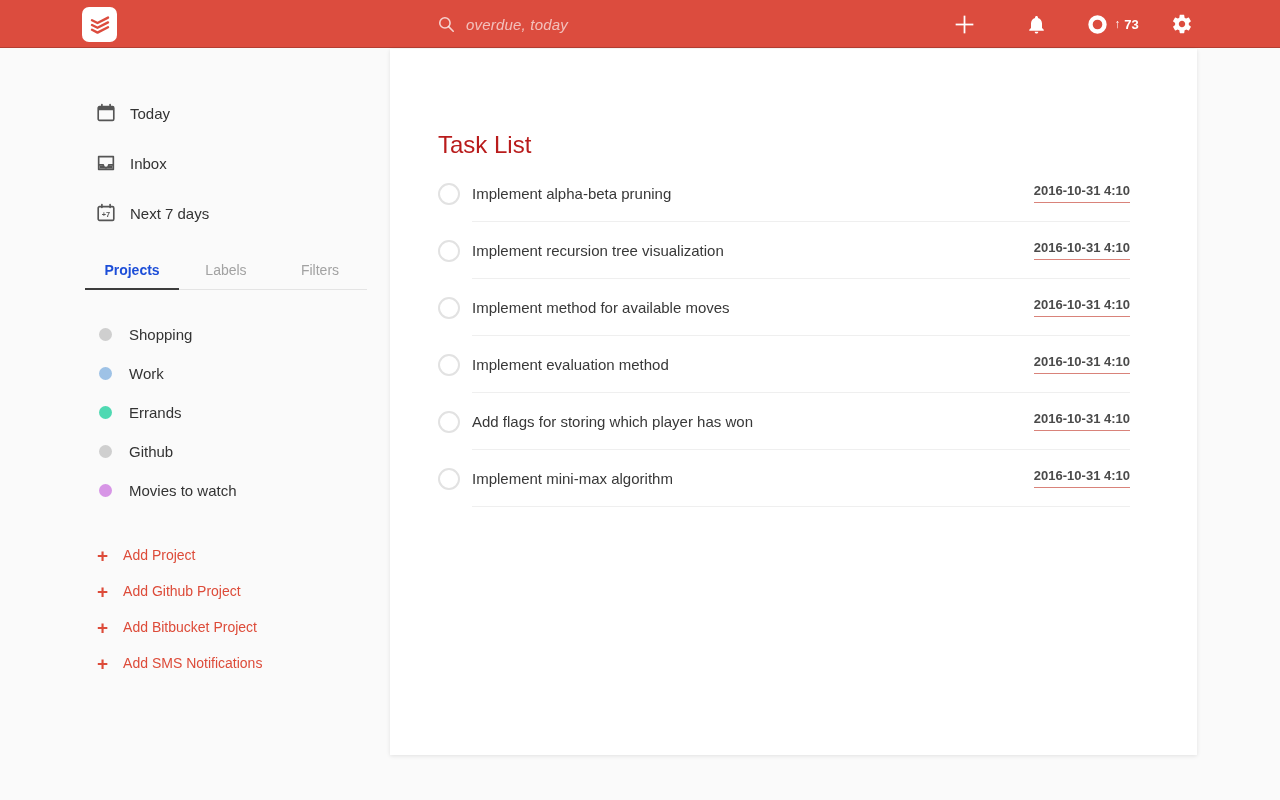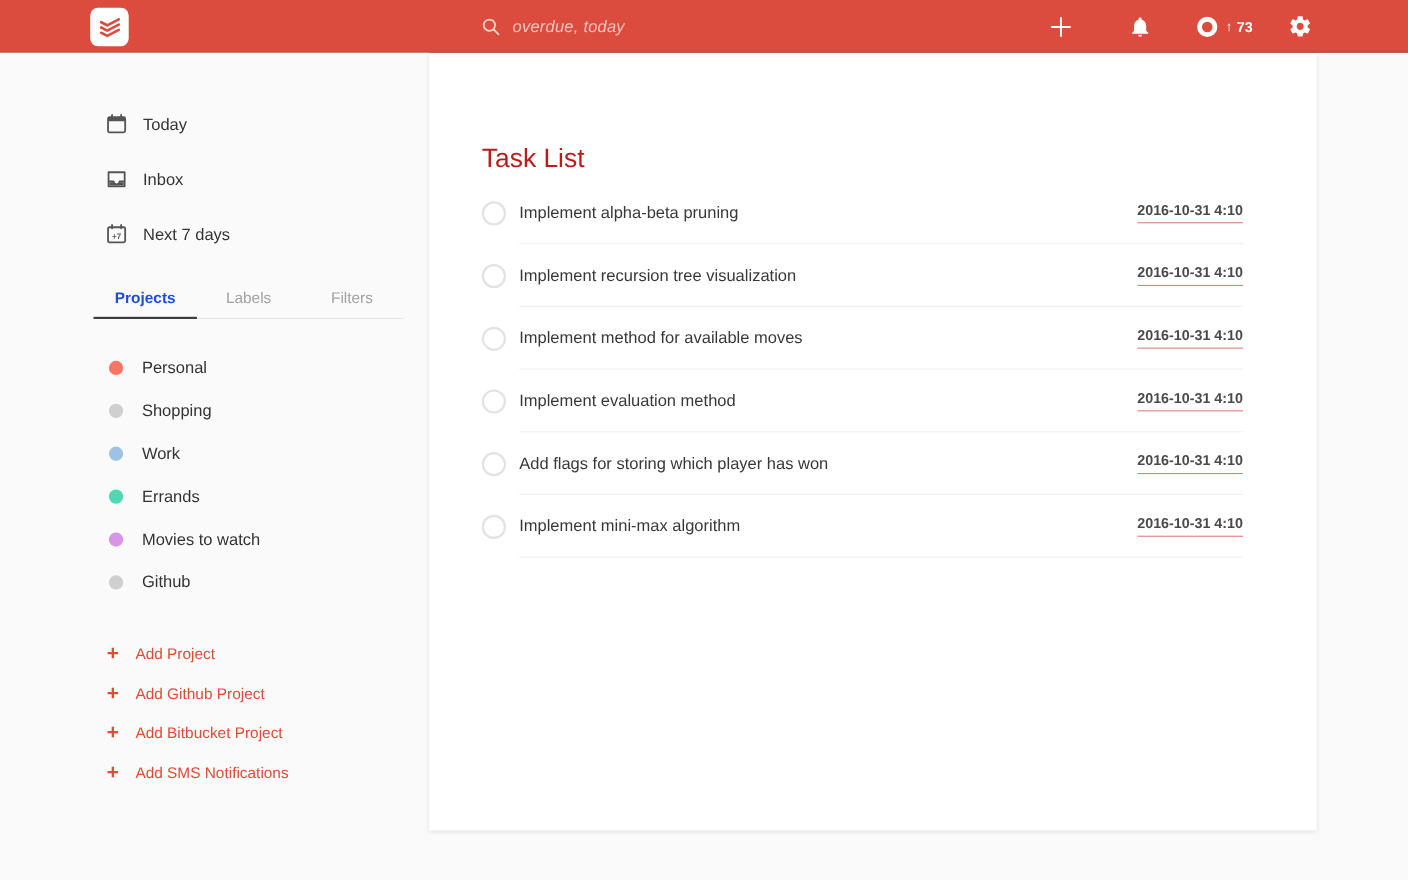--- a/index.html
+++ b/index.html
@@ -193,48 +193,44 @@
       </div>
 
       <div class="tabs">
         <div class="tab active">Projects</div>
         <div class="tab">Labels</div>
         <div class="tab">Filters</div>
       </div>
 
       <div class="project-list">
 
-          <div class="project-item">
-            <span class="project-dot" style="background: rgb(251, 117, 99);"></span>
-            <span class="project-name">Personal</span>
-          </div>
 
           <div class="project-item">
             <span class="project-dot" style="background: rgb(207, 207, 207);"></span>
             <span class="project-name">Shopping</span>
           </div>
 
           <div class="project-item">
             <span class="project-dot" style="background: rgb(158, 194, 230);"></span>
             <span class="project-name">Work</span>
           </div>
 
           <div class="project-item">
             <span class="project-dot" style="background: rgb(79, 217, 178);"></span>
             <span class="project-name">Errands</span>
           </div>
 
           <div class="project-item">
+            <span class="project-dot" style="background: rgb(207, 207, 207);"></span>
+            <span class="project-name">Github</span>
+          </div>
+
+          <div class="project-item">
             <span class="project-dot" style="background: rgb(215, 149, 230);"></span>
             <span class="project-name">Movies to watch</span>
-          </div>
-
-          <div class="project-item">
-            <span class="project-dot" style="background: rgb(207, 207, 207);"></span>
-            <span class="project-name">Github</span>
           </div>
         </div>
 
       <div class="action-list">
 
           <div class="action-item">
             <span class="action-plus">+</span>
             <span class="action-label">Add Project</span>
           </div>
 

